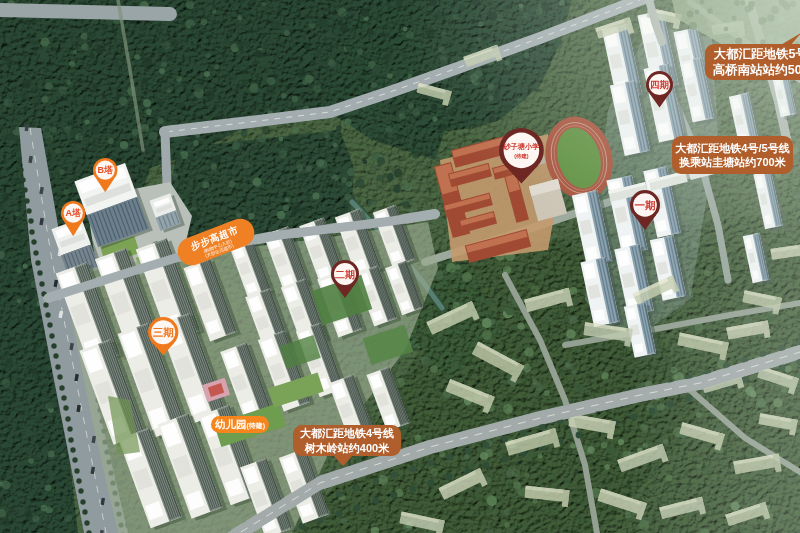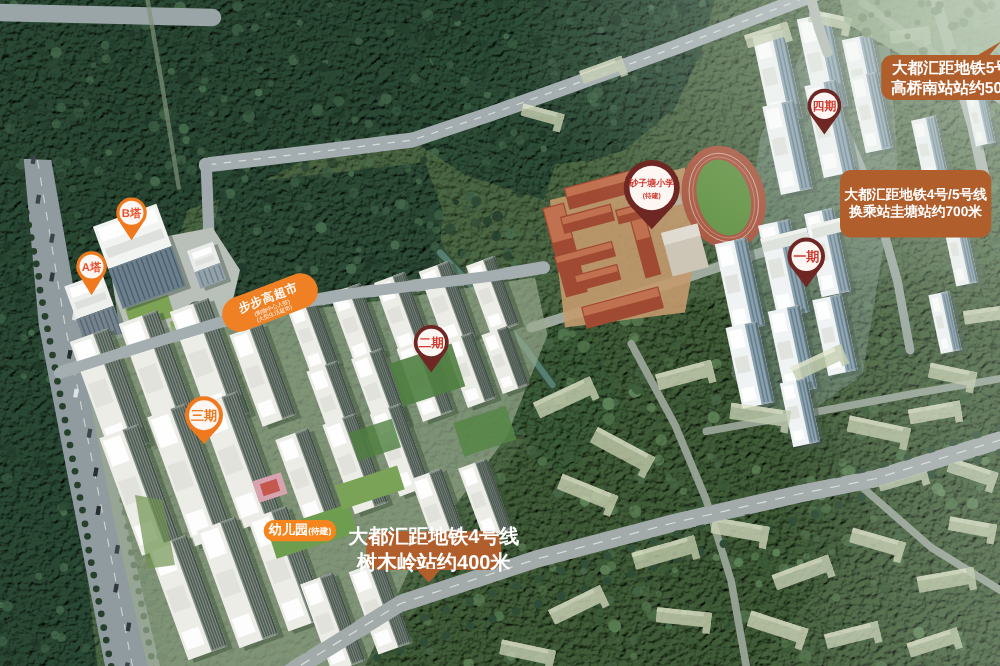--- a/index.html
+++ b/index.html
@@ -1878,23 +1878,23 @@
         <circle cx="751" cy="4" r="2.9" fill="#5b774f" opacity="0.85"></circle>
         <path d="M648,-4 L655,22 L662,42" fill="none" stroke="#aab3ab" stroke-width="8" stroke-linecap="round" stroke-linejoin="round" opacity="1"></path>
         <rect width="800" height="533" fill="url(#haze)"></rect>
         <rect width="800" height="533" fill="url(#hazecorner)"></rect>
       </svg></div>
 <div class="box" style="left:705px;top:44px;width:124px;height:36px;font-size:12.5px;">
 <svg class="tail" style="left:72px;top:-11px" width="26" height="14" viewBox="0 0 26 14">
         <path d="M2,13 L24,0 L13,13 Z" fill="#b05e2b"></path>
       </svg>
 大都汇距地铁5号线<br>高桥南站站约500米</div>
-    <div class="box" style="left:672px;top:136px;width:121px;height:54px;font-size:11px;">
+    <div class="box" style="left:672px;top:136px;width:121px;height:38px;font-size:11px;">
 大都汇距地铁4号/5号线<br>换乘站圭塘站约700米</div>
-    <div class="box" style="left:293px;top:425px;width:108px;height:31px;font-size:16px;">
+    <div class="box" style="left:293px;top:425px;width:108px;height:31px;font-size:11px;">
 大都汇距地铁4号线<br>树木岭站约400米
 <svg class="tail" style="left:40px;bottom:-10px" width="20" height="11" viewBox="0 0 20 11">
         <path d="M0,0 L20,0 L10,11 Z" fill="#b05e2b"></path>
       </svg></div>
     <svg class="pin" style="left:641.5px;top:66.5px" width="35" height="44" viewBox="-17.5 -17.5 35 44">
       <path d="M-10.0,9.0 L0,23.0 L10.0,9.0 Z" fill="#6e2723"></path>
       <circle cx="0" cy="0" r="13.5" fill="#6e2723"></circle>
       <circle cx="0" cy="0" r="10.6" fill="#fdf6f3"></circle>
       <text x="0" y="3.4" text-anchor="middle" font-size="9.5" fill="#cf3a2e" font-family="Liberation Sans, sans-serif" font-weight="bold">四期</text>
     </svg>

